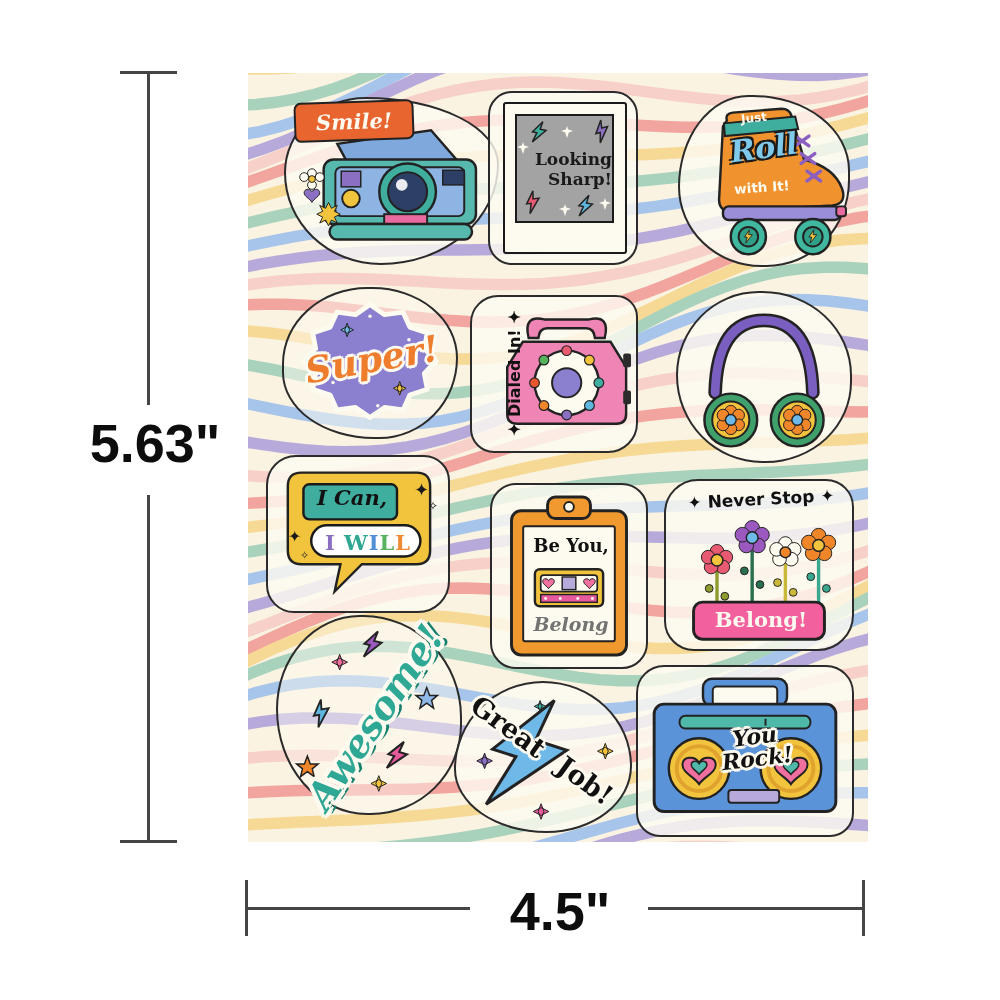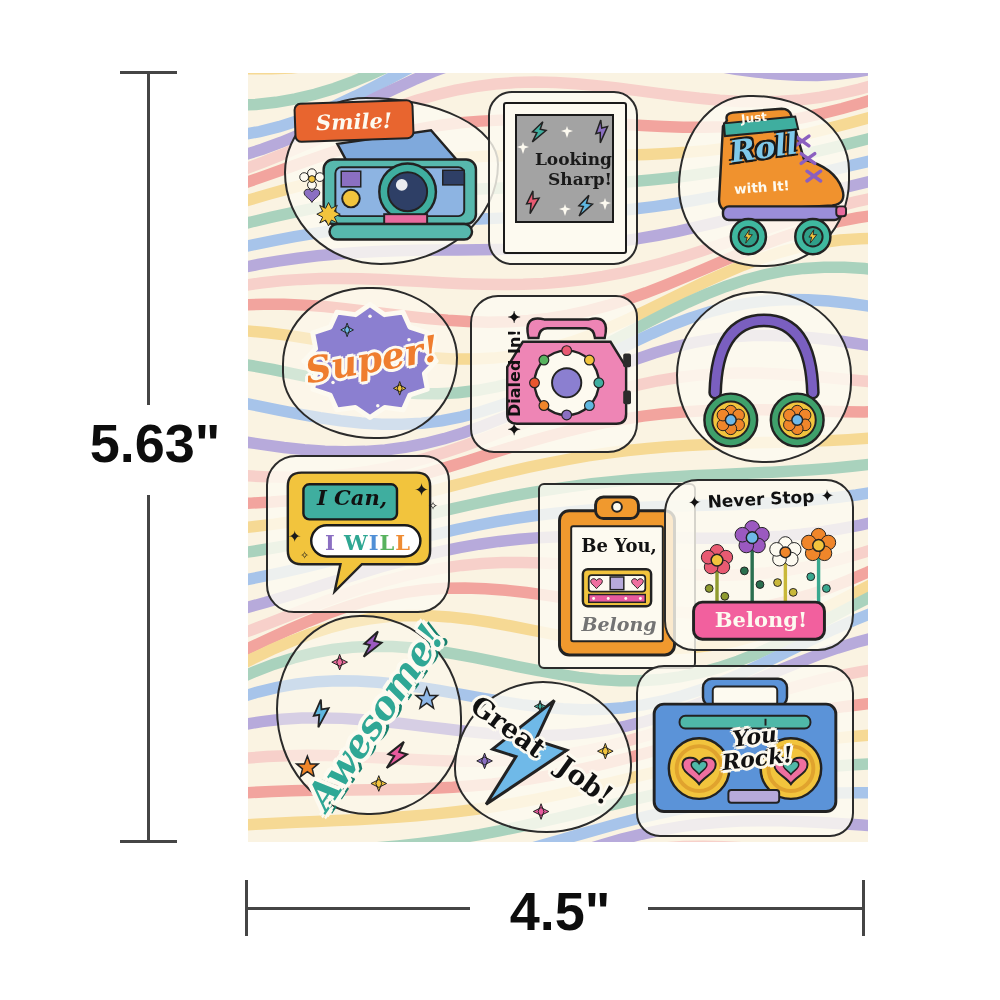--- a/index.html
+++ b/index.html
@@ -49,21 +49,21 @@
   #s6 .label{position:absolute;left:12px;top:40px;width:152px;height:56px;background:#fdfaf0;
       border:2.5px solid #1a1a1a;border-radius:16px;display:flex;flex-direction:column;
       align-items:center;justify-content:center;}
   #s6 .ln1{font-size:15px;color:#111;}
   #s6 .ln2{font-size:21px;letter-spacing:1px;}
 
   #s7{left:18px;top:382px;width:184px;height:158px;border-radius:30px 26px 32px 28px;}
   #s7 .ican{position:absolute;left:36px;top:30px;width:96px;font-size:21px;color:#111;}
   #s7 .iwill{position:absolute;left:44px;top:75px;width:112px;font-size:21px;letter-spacing:1px;}
 
-  #s8{left:242px;top:410px;width:158px;height:186px;border-radius:6px;margin-left:48px;}
+  #s8{left:242px;top:410px;width:158px;height:186px;border-radius:26px;}
   #s8 .beyou{position:absolute;left:32px;top:52px;width:94px;font-size:18px;color:#111;}
   #s8 .belong{position:absolute;left:32px;top:130px;width:94px;font-size:19px;color:#737373;}
 
   #s9{left:416px;top:406px;width:190px;height:172px;border-radius:34px 28px 36px 30px;}
   #s9 .never{position:absolute;left:0;top:10px;width:190px;font-size:17px;color:#111;transform:rotate(-3deg);}
   #s9 .growing{position:absolute;left:28px;top:128px;width:134px;font-size:21px;color:#fdfaf0;}
 
   #s10{left:28px;top:542px;width:186px;height:200px;background:rgba(253,250,240,.45);
        border-radius:46% 54% 50% 50%/48% 52% 46% 54%;}
   #s10 .awesome{position:absolute;left:-8px;top:82px;width:210px;font-size:38px;color:#2fa795;

